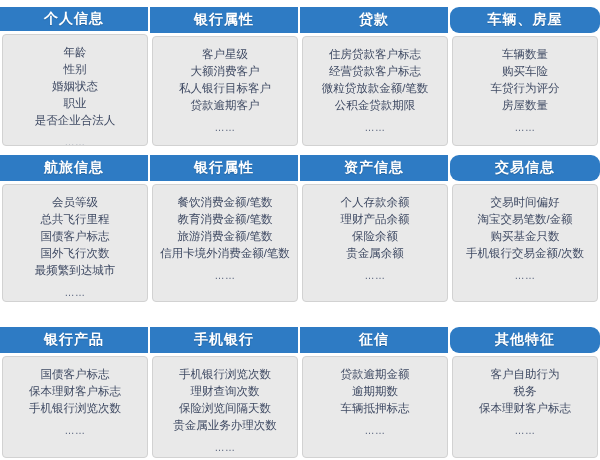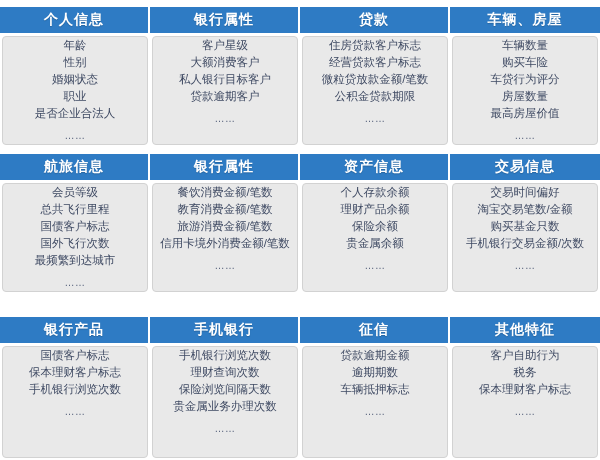--- a/index.html
+++ b/index.html
@@ -49,32 +49,33 @@
     font-weight: bold;
     letter-spacing: 1px;
     display: flex;
     align-items: center;
     justify-content: center;
     box-sizing: border-box;
     border-right: 2px solid #ffffff;
     text-shadow: 0 1px 1px rgba(0,0,0,0.18);
     white-space: nowrap;
   }
-  .grid-cell:last-child .cell-header { border-right: none; }
+  .grid-cell:last-child .cell-header { border-right: none; border-radius: 9px; }
 
   .cell-body {
     flex: 1 1 auto;
     background: #E9E9E9;
     border: 1px solid #D2D2D2;
     border-radius: 4px;
     margin: 3px 2px 2px 2px;
     box-sizing: border-box;
     display: flex;
     flex-direction: column;
     align-items: center;
+    padding-top: 9px;
     overflow: hidden;
   }
 
   .cell-item {
     color: #3F4A63;
     font-size: 11.5px;
     line-height: 17px;
     text-align: center;
     white-space: nowrap;
     max-width: 148px;
@@ -122,21 +123,20 @@
           <div class="cell-item ellipsis">……</div>
         </div>
       </div>
       <div class="grid-cell">
         <div class="cell-header">车辆、房屋</div>
         <div class="cell-body">
           <div class="cell-item">车辆数量</div>
           <div class="cell-item">购买车险</div>
           <div class="cell-item">车贷行为评分</div>
           <div class="cell-item">房屋数量</div>
-          <div class="cell-item">最高房屋价值</div>
           <div class="cell-item ellipsis">……</div>
         </div>
       </div>
     </div>
     <div class="grid-row row-1">
       <div class="grid-cell">
         <div class="cell-header">航旅信息</div>
         <div class="cell-body">
           <div class="cell-item">会员等级</div>
           <div class="cell-item">总共飞行里程</div>

